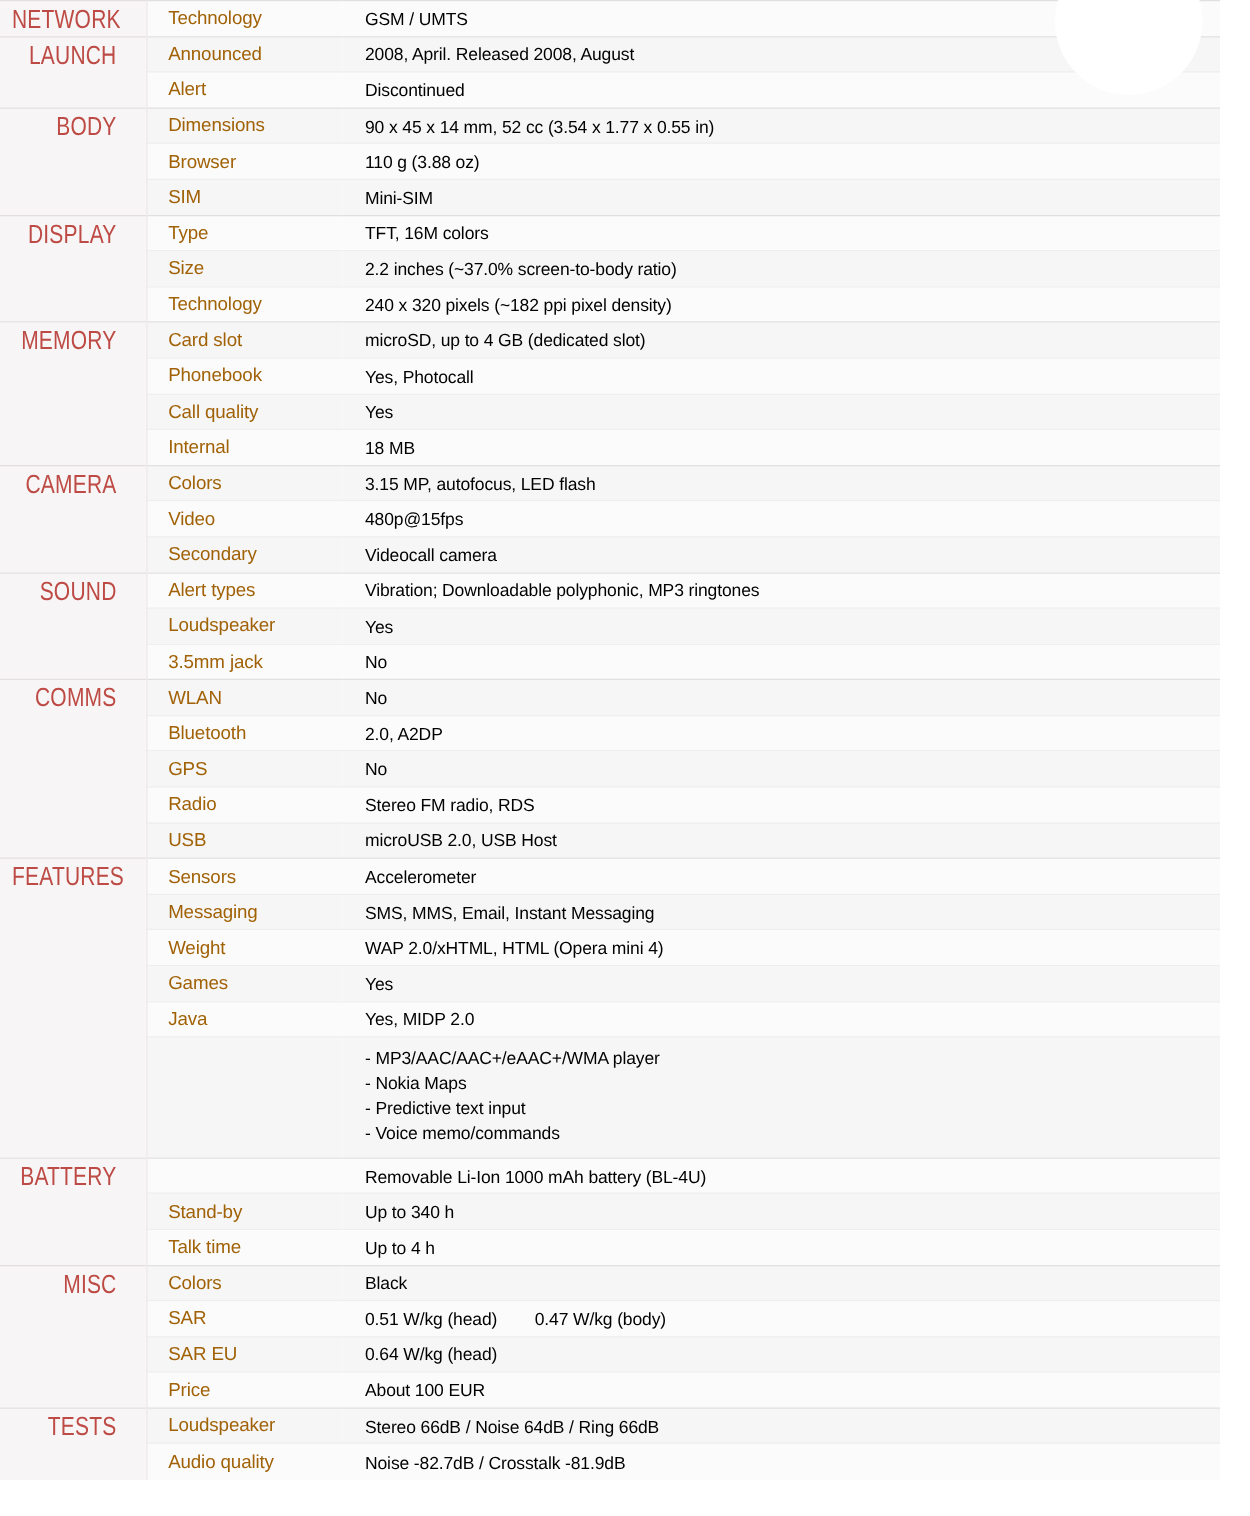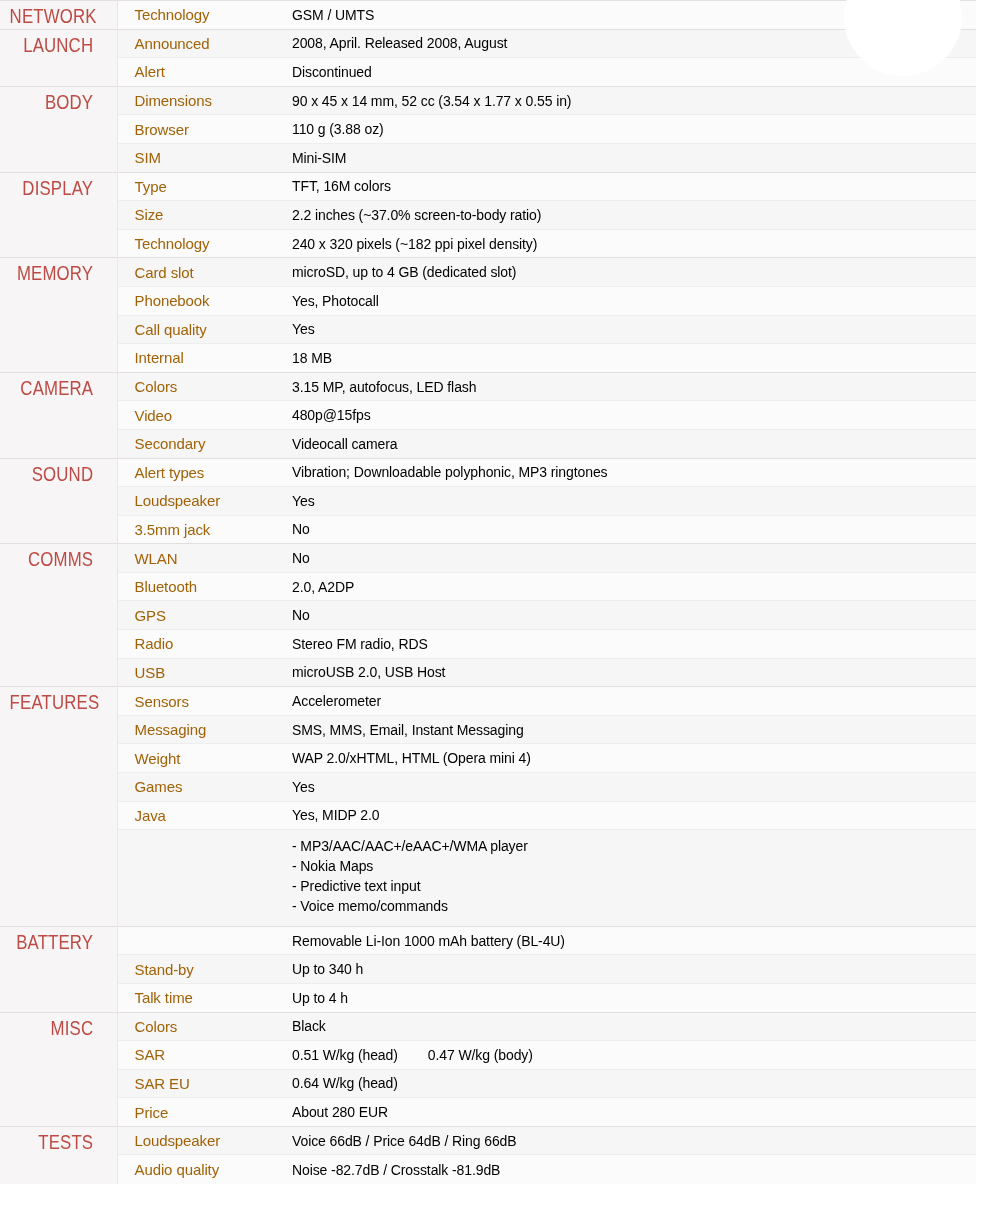--- a/index.html
+++ b/index.html
@@ -299,28 +299,28 @@
       <tr class="sub-sep stripe-a">
         <td class="label">SAR</td>
         <td class="val"><span>0.51 W/kg (head)</span><span class="sar-gap"></span><span>0.47 W/kg (body)</span></td>
       </tr>
       <tr class="sub-sep stripe-b">
         <td class="label">SAR EU</td>
         <td class="val">0.64 W/kg (head)</td>
       </tr>
       <tr class="sub-sep stripe-a">
         <td class="label">Price</td>
-        <td class="val">About 280 EUR</td>
+        <td class="val">About 100 EUR</td>
       </tr>
       <tr class="grp-start stripe-b">
         <td class="cat" rowspan="2">
           <span class="cat-text">TESTS</span>
         </td>
         <td class="label">Loudspeaker</td>
-        <td class="val">Voice 66dB / Price 64dB / Ring 66dB</td>
+        <td class="val">Stereo 66dB / Noise 64dB / Ring 66dB</td>
       </tr>
       <tr class="sub-sep stripe-a">
         <td class="label">Audio quality</td>
         <td class="val">Noise -82.7dB / Crosstalk -81.9dB</td>
       </tr>
     </tbody>
 </table>
 
 <div id="right-margin"></div>
 <div id="page-curl"></div>

